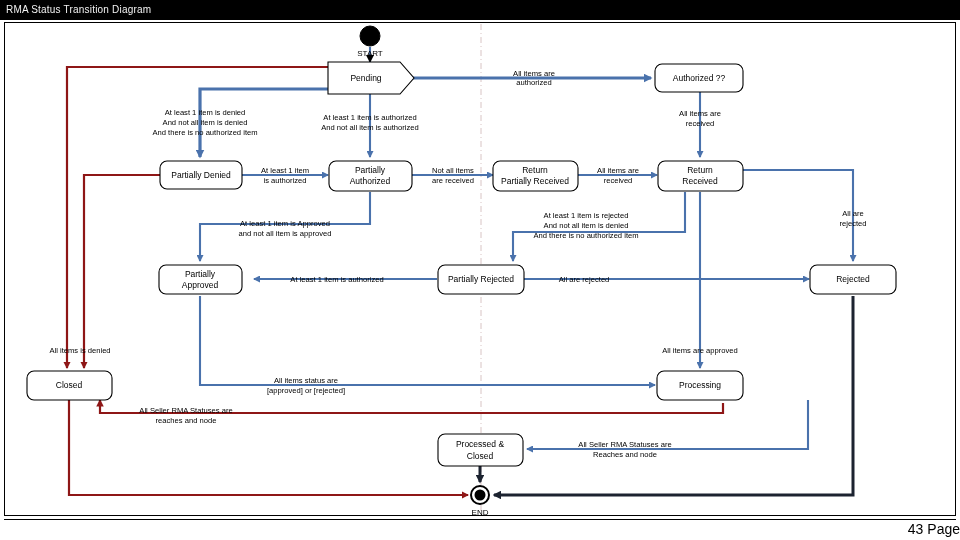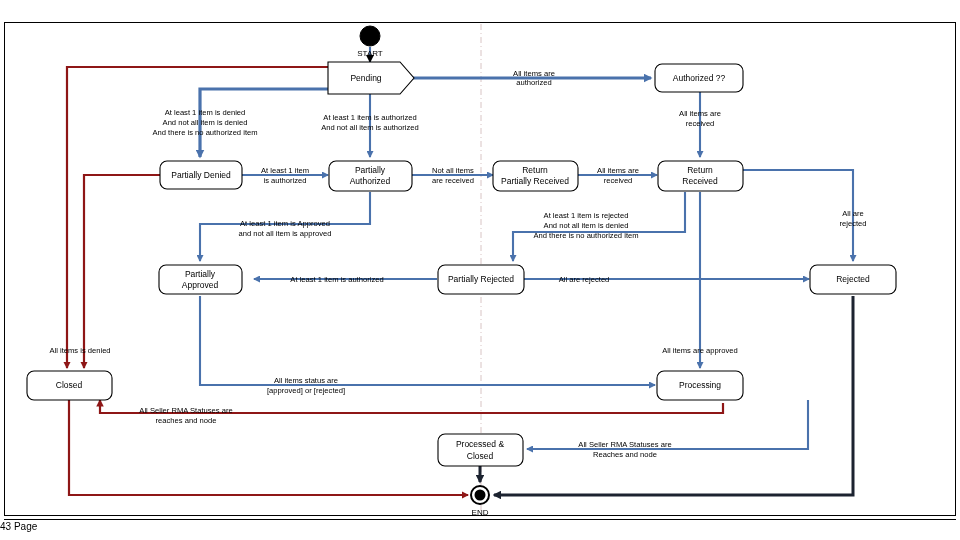--- a/index.html
+++ b/index.html
@@ -42,22 +42,22 @@
   #footerline {
     position: absolute;
     left: 4px; top: 519px;
     width: 952px; height: 0;
     border-top: 1px solid #000000;
   }
   #footer {
     position: absolute;
     left: 0; top: 521px;
     width: 960px;
-    text-align: left;
-    font-size: 10px;
+    text-align: right;
+    font-size: 14px;
     color: #000000;
   }
   
   svg#canvas {
     position: absolute;
     left: 0; top: 0;
     width: 960px; height: 540px;
   }
   .node-label {
     font-family: "Liberation Sans", sans-serif;
@@ -87,20 +87,23 @@
   .flow-blue-thick { stroke: #4a72ac; stroke-width: 3.2; fill: none; }
   .flow-red { stroke: #8e1616; stroke-width: 2.2; fill: none; }
   .flow-dark { stroke: #1c2330; stroke-width: 3.0; fill: none; }
   .divider { stroke: #d8c4c4; stroke-width: 1; stroke-dasharray: 6 3 1 3; fill: none; }
 </style>
 </head>
 <body>
 
 <div id="page">
 
+  <div id="titlebar">
+    <span>RMA Status Transition Diagram</span>
+  </div>
 
   <div id="sheet"></div>
   <div id="footerline"></div>
   <div id="footer">43  Page</div>
 
   <svg id="canvas" viewBox="0 0 960 540">
     <defs>
       <marker id="ah-blue" markerWidth="7" markerHeight="7" refX="6" refY="3.5" orient="auto" markerUnits="userSpaceOnUse">
         <path d="M0,0 L7,3.5 L0,7 z" fill="#4a72ac"></path>
       </marker>

